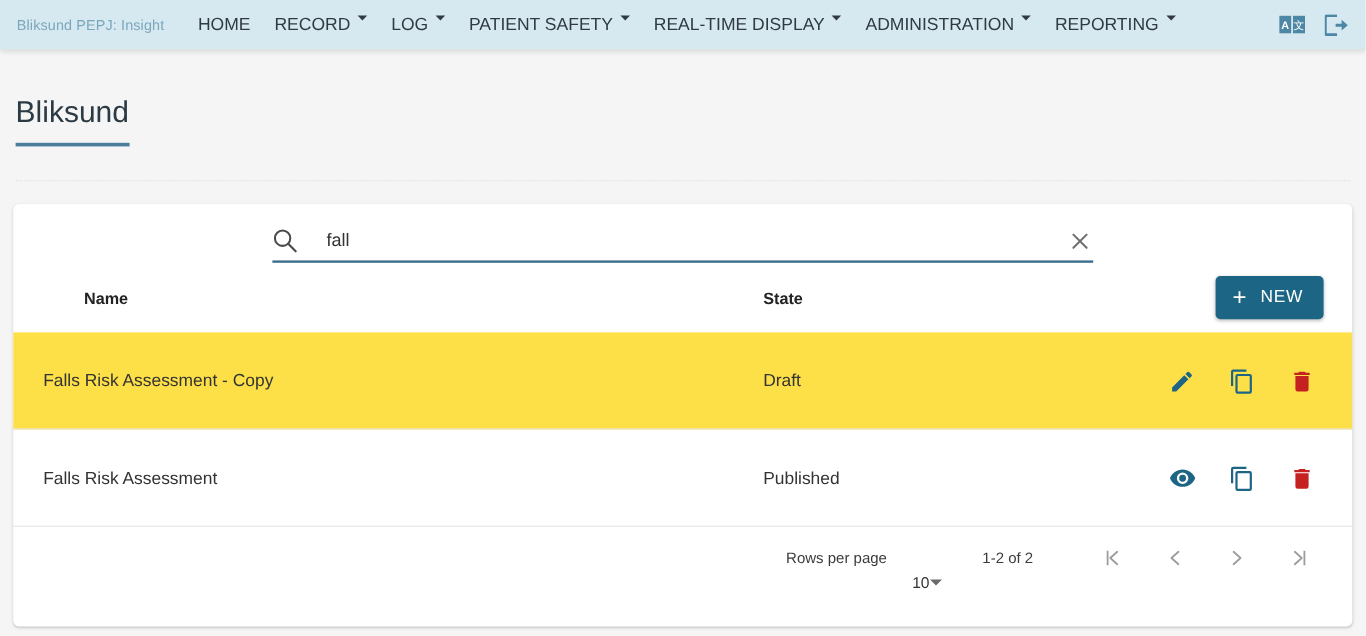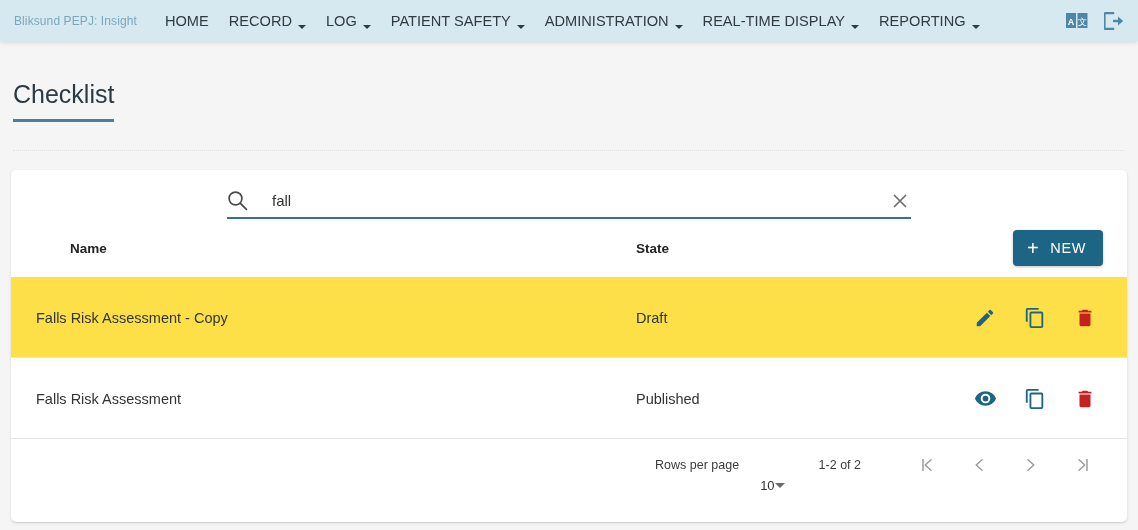--- a/index.html
+++ b/index.html
@@ -37,21 +37,21 @@
     flex: 1;
     gap: 0px;
   }
   .nav-item {
     font-size: 14.6px;
     color: #2f3b41;
     padding: 6px 10px;
     white-space: nowrap;
     cursor: pointer;
     display: flex;
-    align-items: flex-end;
+    align-items: flex-start;
     gap: 5px;
   }
   .caret {
     width: 0; height: 0;
     border-left: 4px solid transparent;
     border-right: 4px solid transparent;
     border-top: 4.5px solid #2f3b41;
     display: inline-block;
     margin-left: 1px;
   }
@@ -246,25 +246,25 @@
     </div>
     <div class="nav-item">
       <span>LOG</span>
       <span class="caret"></span>
     </div>
     <div class="nav-item">
       <span>PATIENT SAFETY</span>
       <span class="caret"></span>
     </div>
     <div class="nav-item">
+      <span>REAL-TIME DISPLAY</span>
+      <span class="caret"></span>
+    </div>
+    <div class="nav-item">
       <span>ADMINISTRATION</span>
-      <span class="caret"></span>
-    </div>
-    <div class="nav-item">
-      <span>REAL-TIME DISPLAY</span>
       <span class="caret"></span>
     </div>
     <div class="nav-item">
       <span>REPORTING</span>
       <span class="caret"></span>
     </div>
   </div>
 
   <div class="nav-right">
     <span class="nav-icon">
@@ -281,21 +281,21 @@
         <path d="M9 9 H17" stroke="#4e87a6" stroke-width="2.4"></path>
         <path d="M14 4.5 L19.2 9 L14 13.5 Z" fill="#4e87a6"></path>
       </svg>
     </span>
   </div>
 </div>
 
 <div class="page">
 
   <div class="page-head">
-    <div class="page-title">Checklist</div>
+    <div class="page-title">Bliksund</div>
   </div>
   <div class="head-divider"></div>
 
   <div class="card">
 
     <div class="search-row">
       <div class="search-field">
         <span class="search-icon">
           <svg width="21" height="21" viewBox="0 0 21 21">
             <circle cx="8.5" cy="8.5" r="6.4" fill="none" stroke="#4a4a4a" stroke-width="1.7"></circle>

